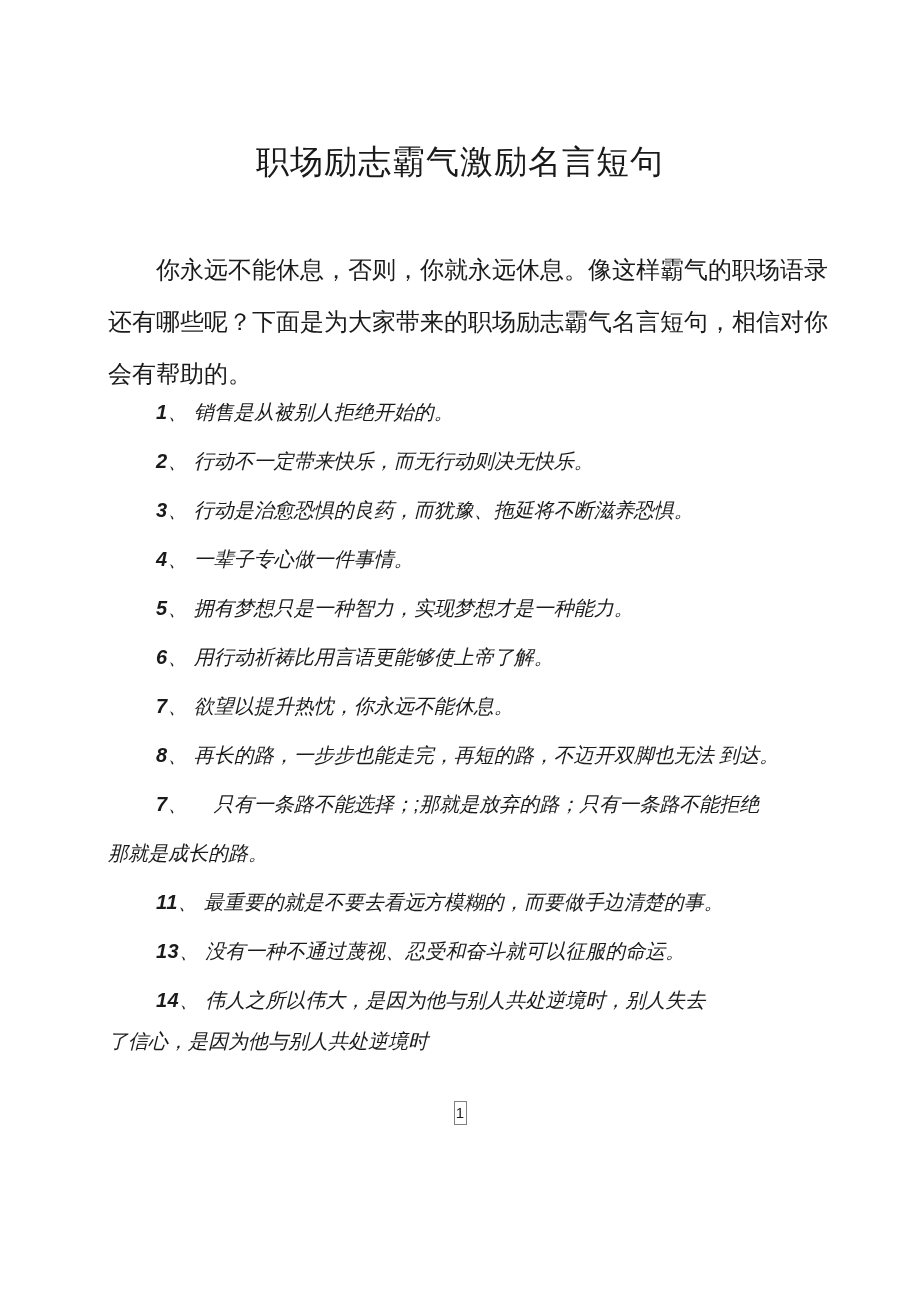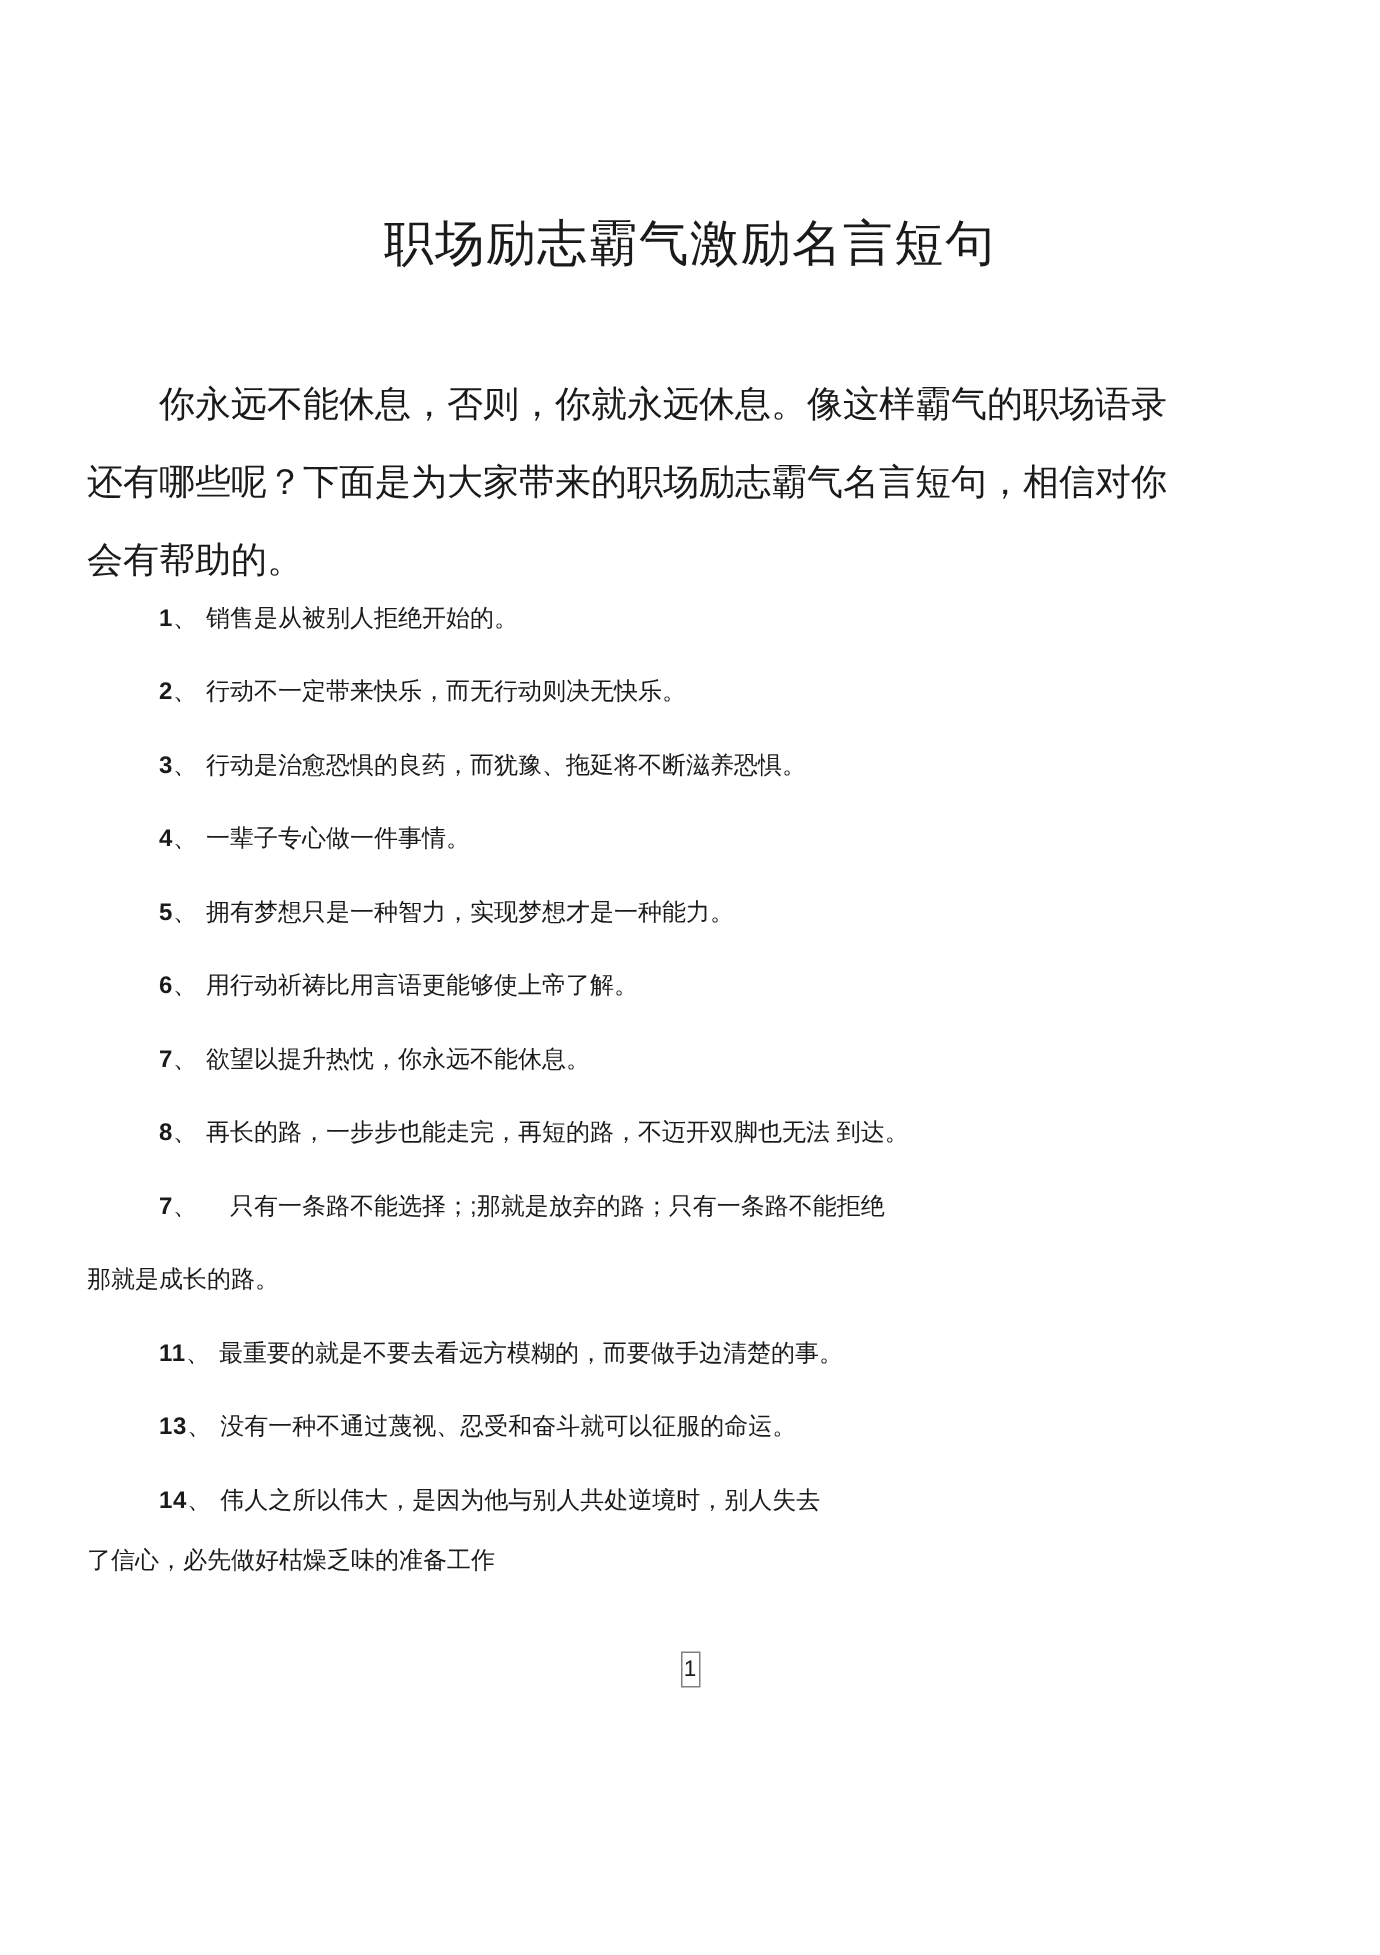--- a/index.html
+++ b/index.html
@@ -10,21 +10,21 @@
   .page {
     position: relative;
     width: 920px;
     height: 1303px;
     background: #ffffff;
     font-family: "Liberation Sans", "DejaVu Sans", sans-serif;
     color: #1a1a1a;
     overflow: hidden;
   }
   .content {
-    padding: 0 58px;
+    padding: 0 108px;
   }
   .doc-title {
     margin: 0;
     margin-top: 138px;
     text-align: center;
     font-size: 33px;
     line-height: 48px;
     font-weight: 500;
     letter-spacing: 1px;
   }
@@ -35,21 +35,22 @@
   .intro .line {
     line-height: 52px;
     height: 52px;
     white-space: nowrap;
   }
   .intro .line.first {
     padding-left: 48px;
   }
   .items {
     margin-top: -12px;
-    font-size: 16px;
+    font-size: 20px;
+    font-style: italic;
   }
   .items .line {
     line-height: 49px;
     height: 49px;
     white-space: nowrap;
   }
   .items .line.numbered {
     padding-left: 48px;
   }
   .items .line.cont {
@@ -116,21 +117,21 @@
 
       <div class="line numbered"><span class="num">7</span><span class="sep">、</span><span>　只有一条路不能选择；;那就是放弃的路；只有一条路不能拒绝</span></div>
       <div class="line cont">那就是成长的路。</div>
 
       <div class="line numbered"><span class="num">11</span><span class="sep">、</span><span>最重要的就是不要去看远方模糊的，而要做手边清楚的事。</span></div>
 
 
       <div class="line numbered"><span class="num">13</span><span class="sep">、</span><span>没有一种不通过蔑视、忍受和奋斗就可以征服的命运。</span></div>
 
       <div class="line numbered"><span class="num">14</span><span class="sep">、</span><span>伟人之所以伟大，是因为他与别人共处逆境时，别人失去</span></div>
-      <div class="line cont tight">了信心，必先做好枯燥乏味的准备工作</div>
+      <div class="line cont tight">了信心，是因为他与别人共处逆境时</div>
 
     </div>
 
     <div class="pagenum-row">
       <span class="pagenum-frame"><span>1</span></span>
     </div>
 
   </div>
 </div>
 

